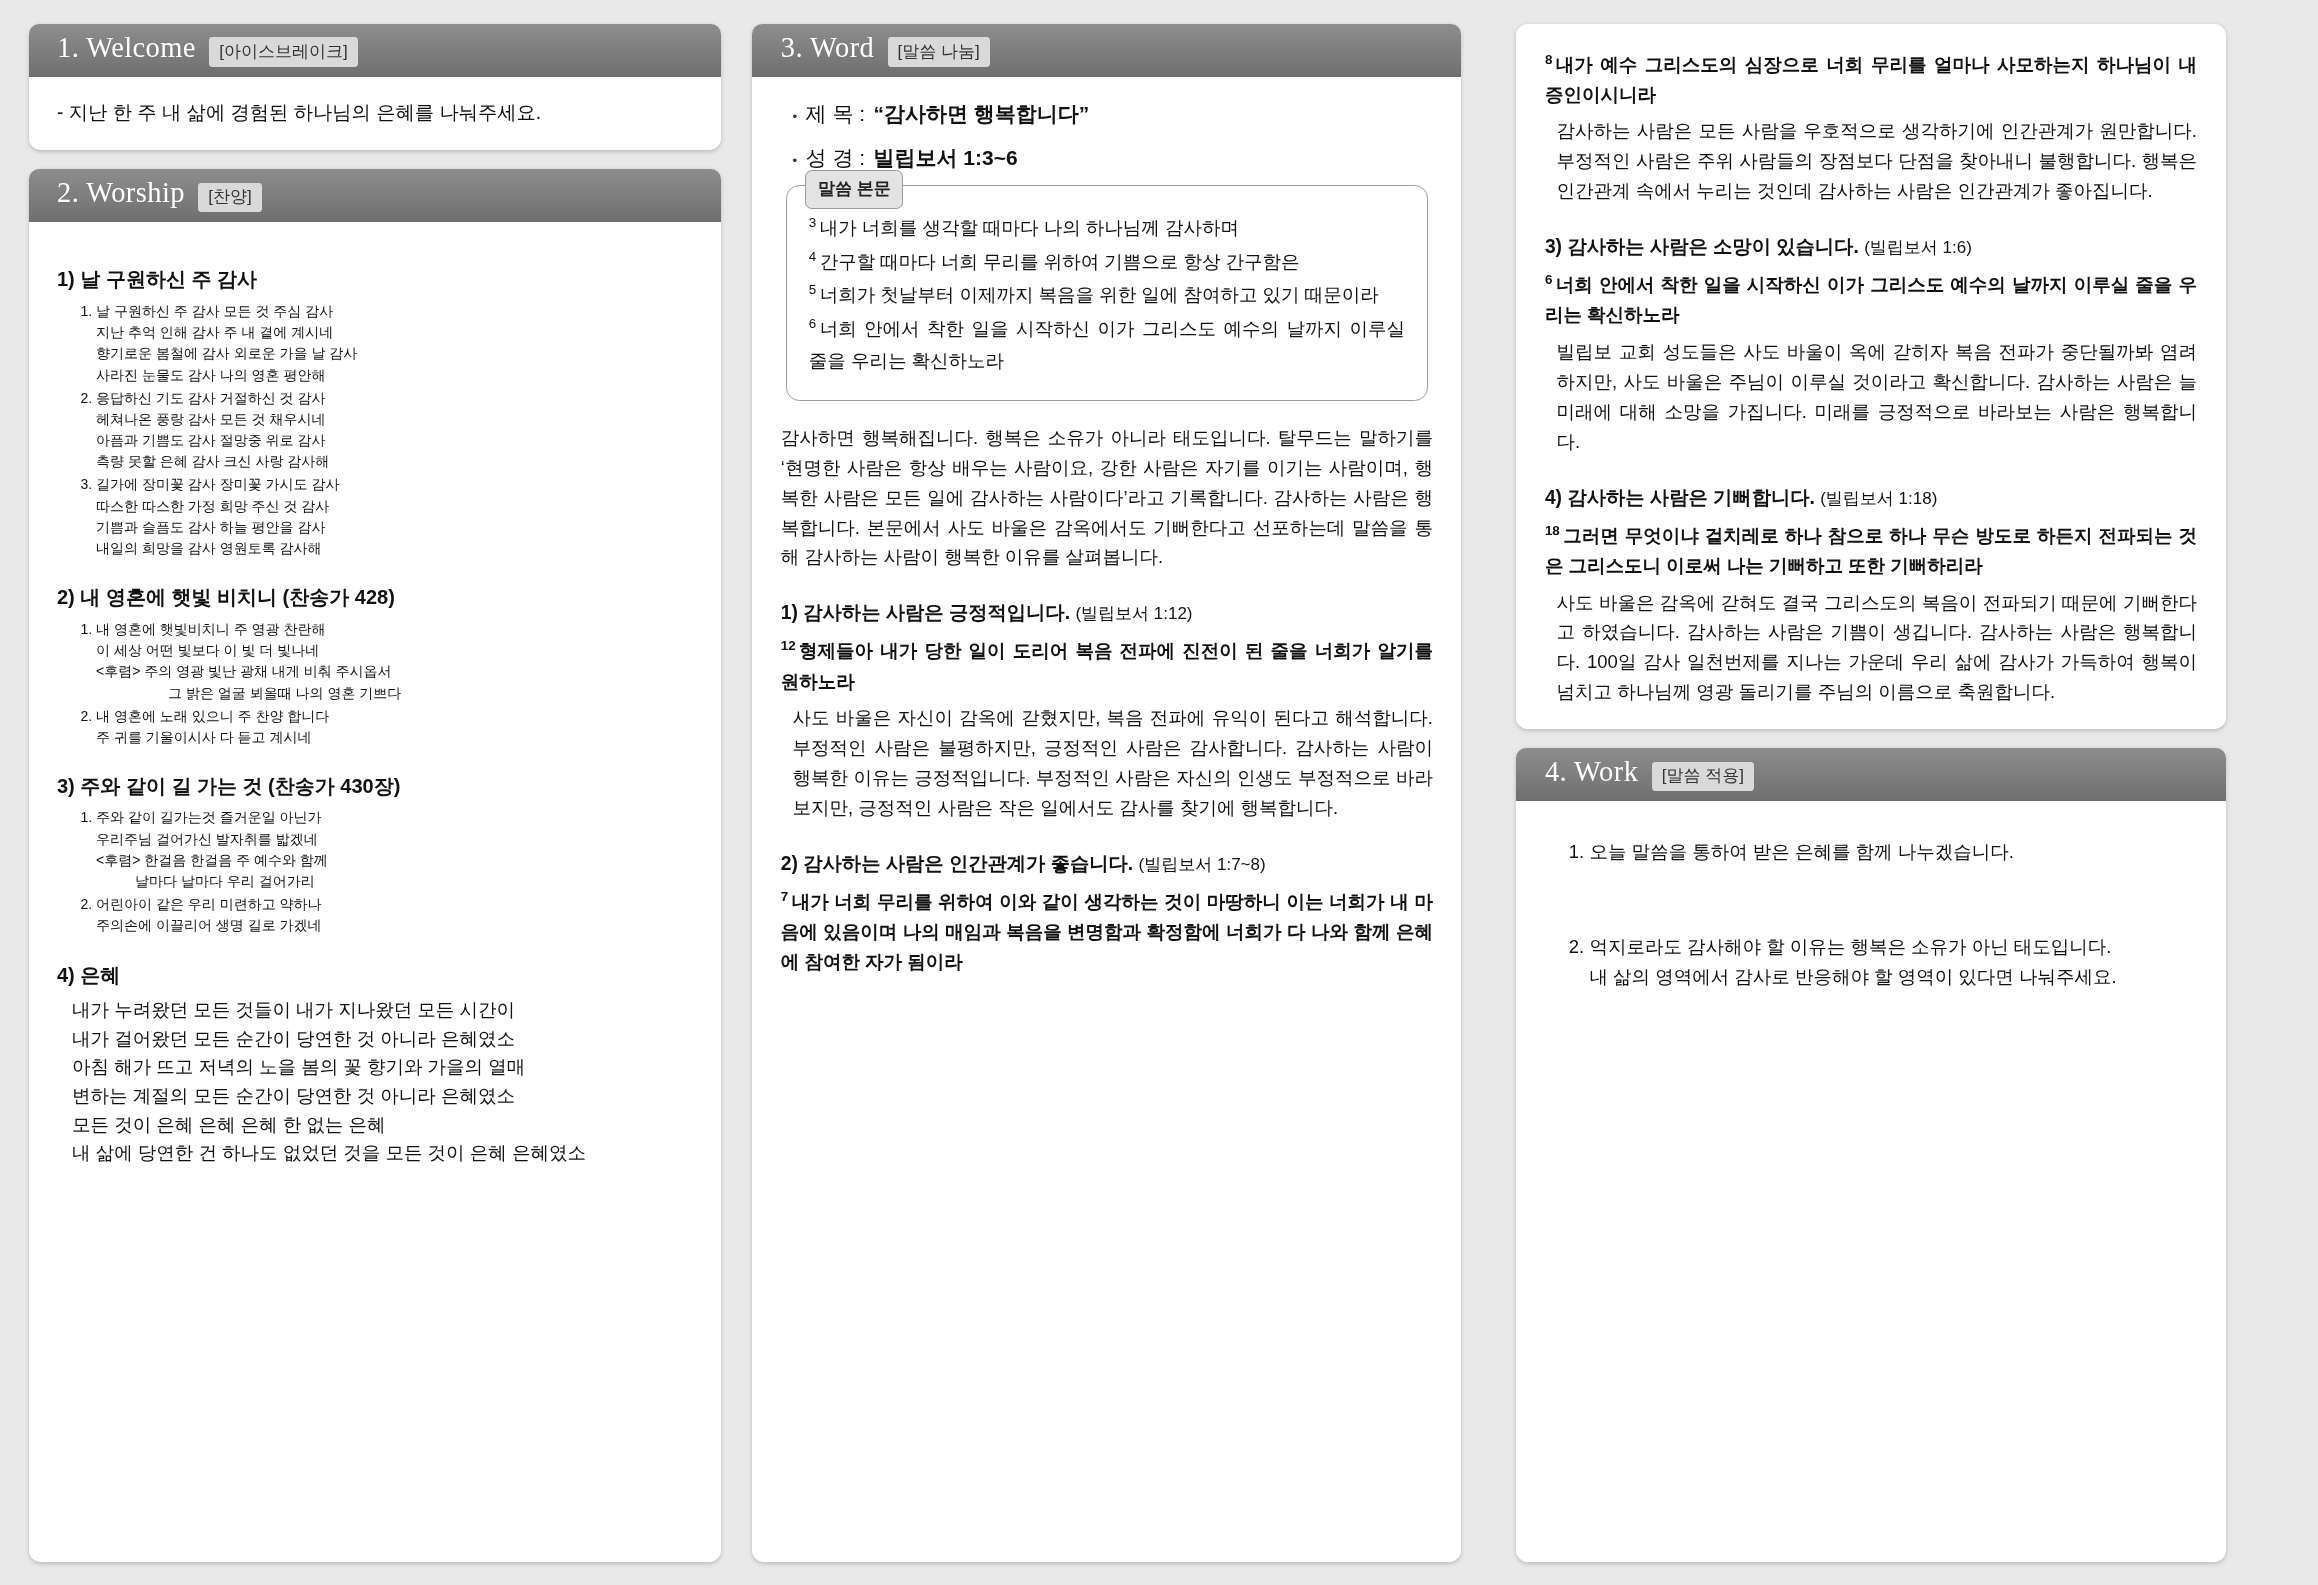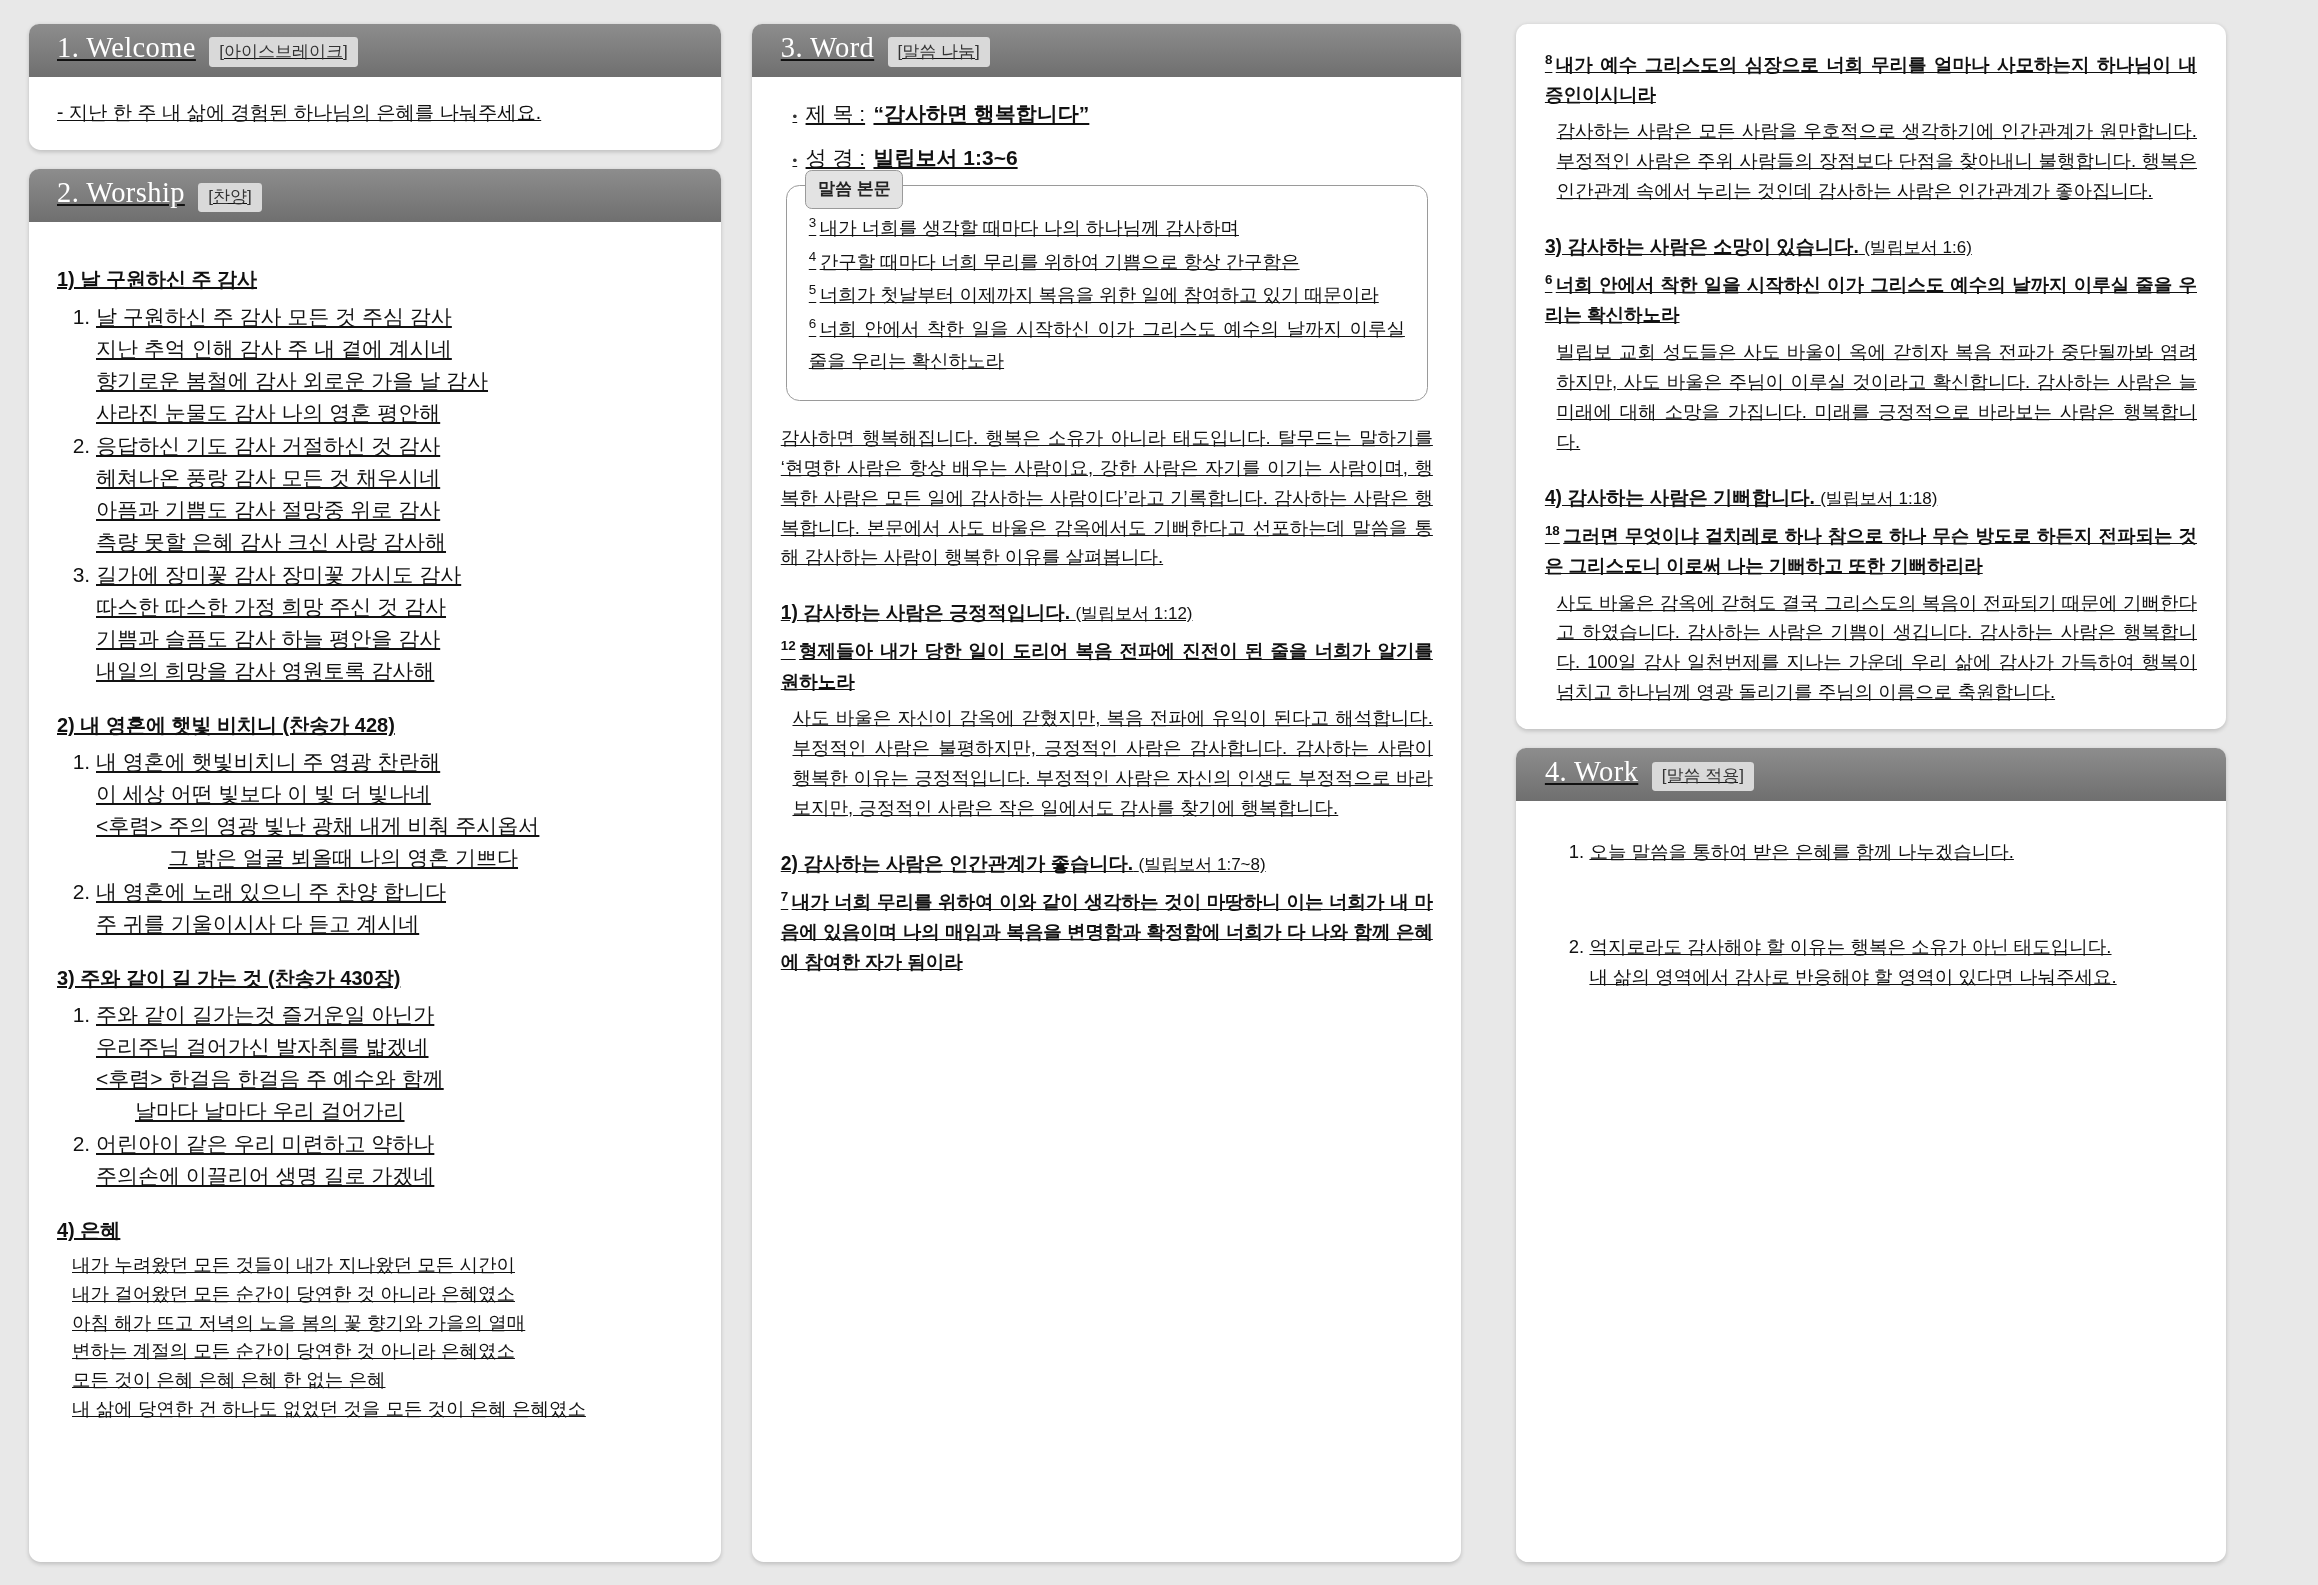--- a/index.html
+++ b/index.html
@@ -10,21 +10,20 @@
     color:#111;
     -webkit-font-smoothing:antialiased;
   }
   .page{
     position:relative;
     width:2254px;height:1585px;
     box-sizing:border-box;
     padding:23.5px 28.5px;
     display:flex;
     gap:31px;
-    text-decoration:underline;
   }
   .col{
     display:flex;
     flex-direction:column;
     gap:18.5px;
   }
   .col1{width:721px;}
   .col2{width:738px;}
   .col3{width:738px;padding-left:24px;}
 
@@ -71,21 +70,21 @@
   
   .hymn-title{
     font-weight:bold;
     font-size:20px;
     margin:22px 0 5px 0;
   }
   .hymn-title:first-child{margin-top:21px;}
   ol.verses{
     margin:0 0 0 0;
     padding-left:39px;
-    font-size:21px;
+    font-size:14px;
     line-height:1.52;
   }
   ol.verses>li{margin-bottom:1.7px;}
   .ln{display:block;}
   .center-ish{display:block;padding-left:72px;}
   .center-ish2{display:block;padding-left:39px;}
 
   .plain-lines{
     font-size:18.5px;line-height:1.55;padding-left:15px;
   }

